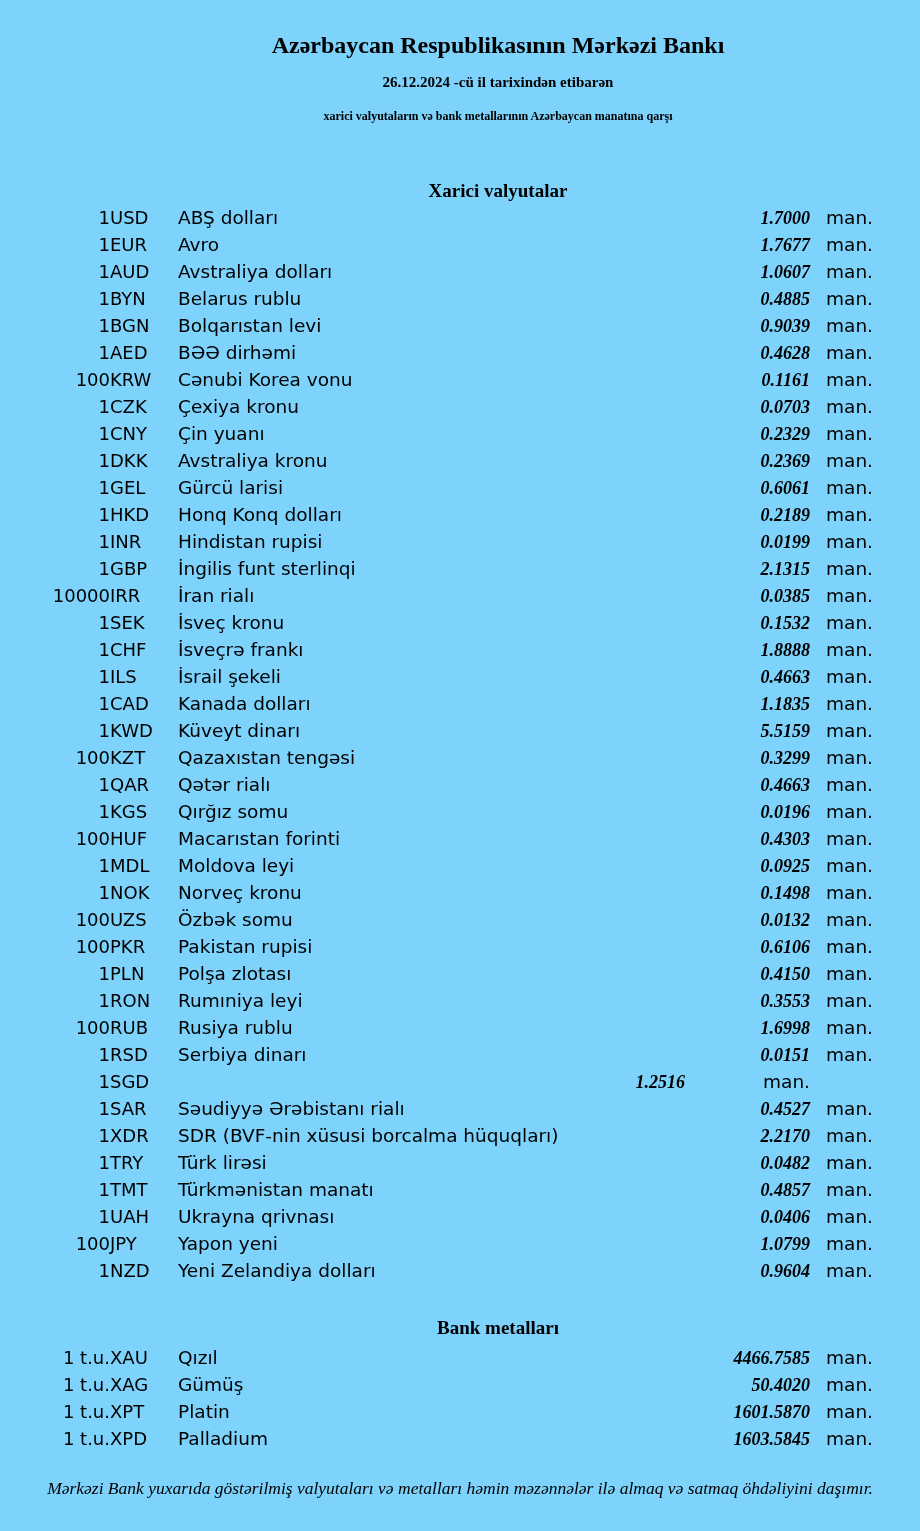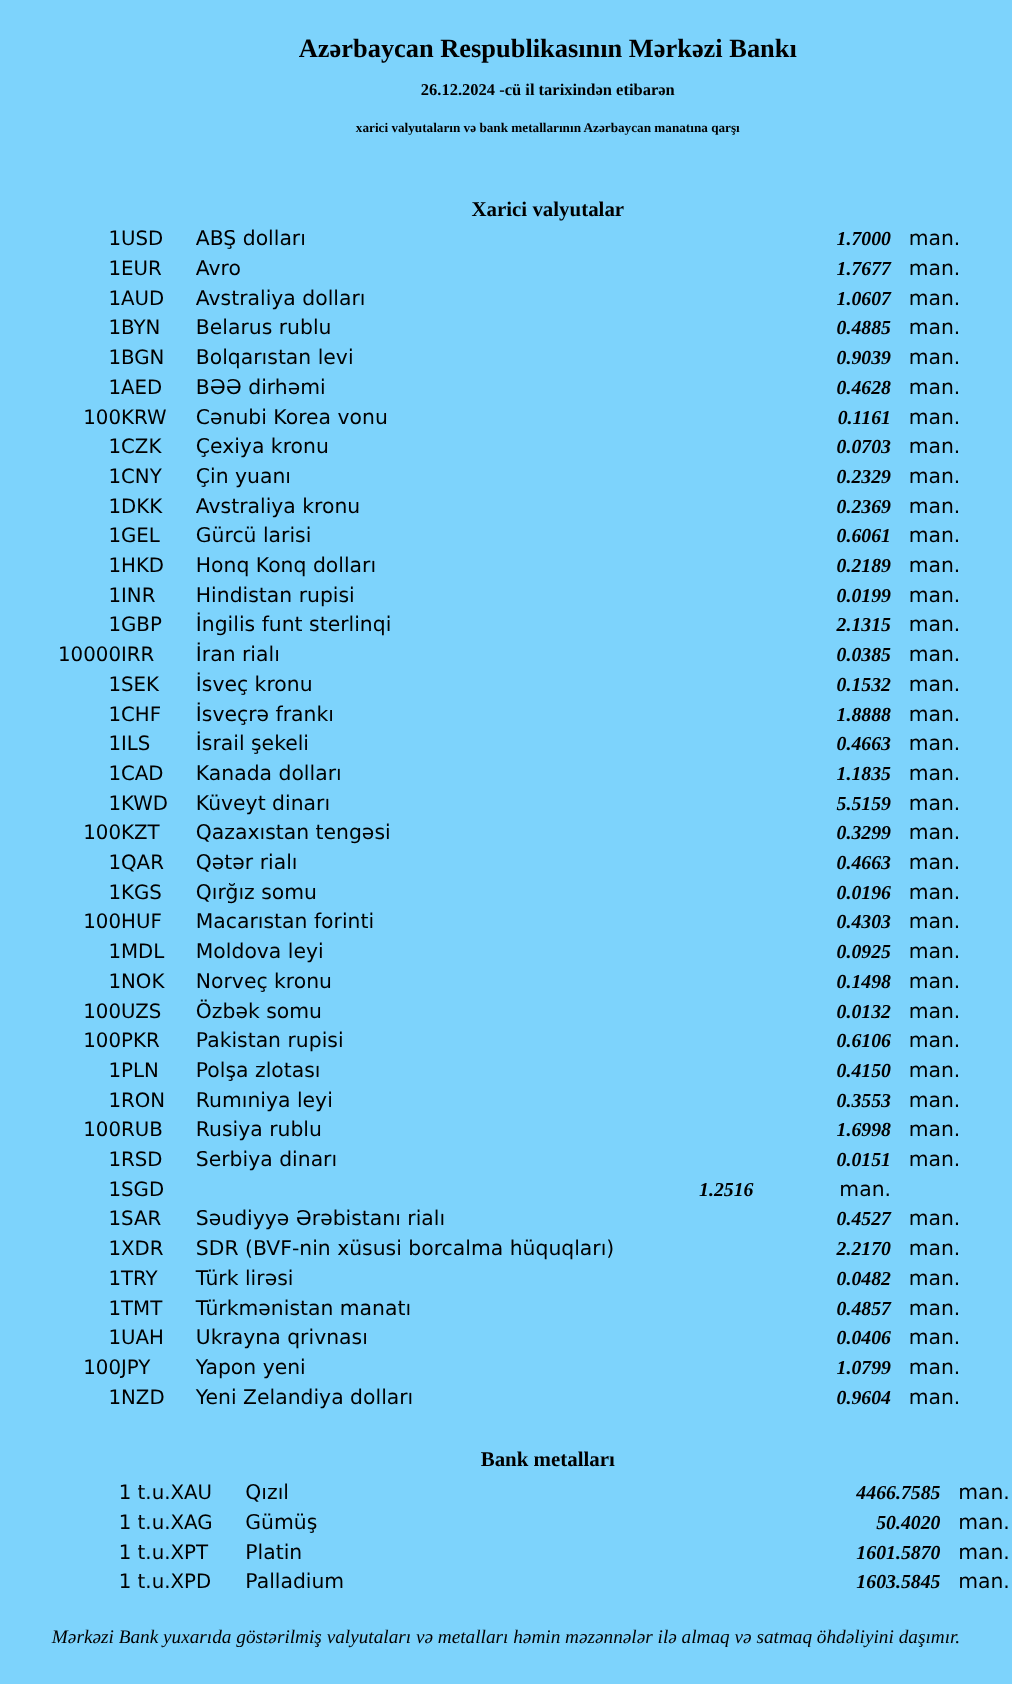--- a/index.html
+++ b/index.html
@@ -47,21 +47,20 @@
   }
   .section-title.second {
     margin-top: 31px;
   }
   .rows {
     width: 873px;
     margin-top: 0;
   }
   #metal-rows {
     margin-top: 3px;
-    padding-left: 45px;
   }
   .row {
     display: grid;
     grid-template-columns: 110px 62px 1fr 125px 63px;
     align-items: baseline;
     height: 27px;
     line-height: 27px;
   }
   .row .qty {
     font-family: "DejaVu Sans", sans-serif;

